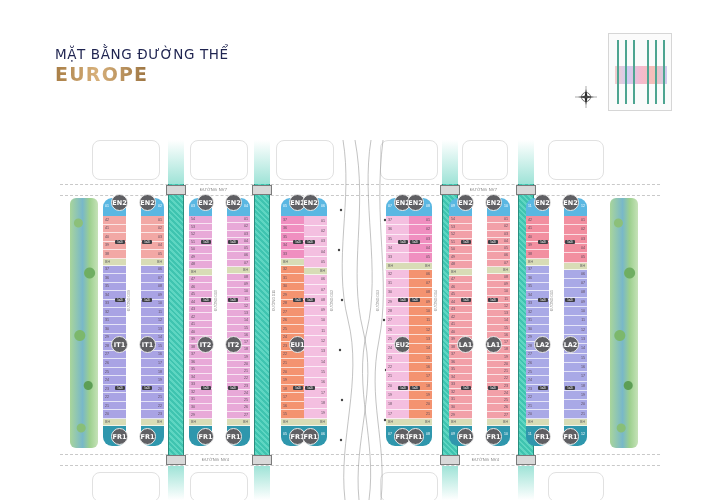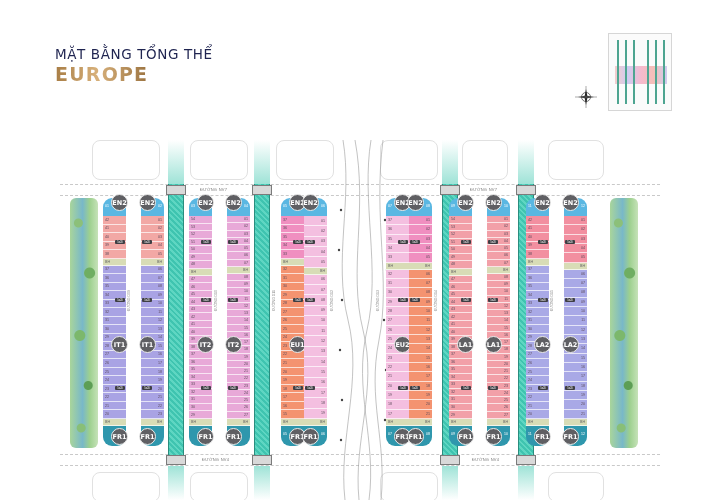--- a/index.html
+++ b/index.html
@@ -47,21 +47,21 @@
   .foot { height: 20px; background: #2f97ad; }
 
   .badge { position: absolute; width: 17px; height: 17px; border-radius: 50%; background: #5f5f63; color: #fff; font-size: 6.5px; font-weight: bold;
            display: flex; align-items: center; justify-content: center; border: 1px solid #eaeaea; font-family: "DejaVu Sans", sans-serif; }
   .tag { position: absolute; height: 4px; width: 10px; background: #3f3f44; border-radius: 1px; color: #fff; font-size: 2.6px; display: flex; align-items: center; justify-content: center; }
   .street-v { position: absolute; font-size: 3.5px; color: #888; writing-mode: vertical-rl; transform: rotate(180deg); }
 </style>
 </head>
 <body>
 
-<div class="title-1">MẶT BẰNG TỔNG THỂ</div>
+<div class="title-1">MẶT BẰNG ĐƯỜNG THỂ</div>
 <div class="title-2">EUROPE</div>
 
 <svg class="compass" viewBox="0 0 22 22">
   <line x1="11" y1="0" x2="11" y2="22" stroke="#555" stroke-width="0.5"></line>
   <line x1="0" y1="11" x2="22" y2="11" stroke="#555" stroke-width="0.5"></line>
   <circle cx="11" cy="11" r="4.5" fill="none" stroke="#333" stroke-width="0.7"></circle>
   <polygon points="11,3 12.5,11 11,19 9.5,11" fill="#222"></polygon>
   <polygon points="3,11 11,9.5 19,11 11,12.5" fill="#444"></polygon>
 </svg>
 

